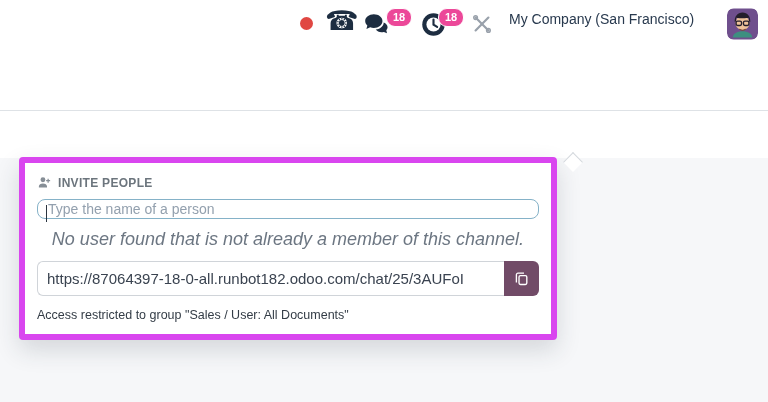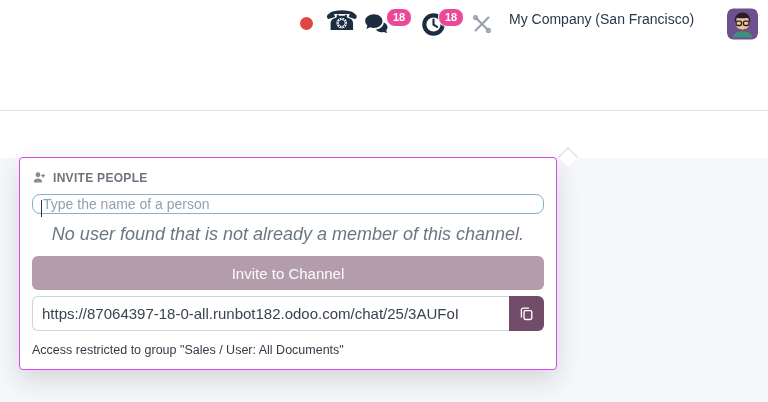--- a/index.html
+++ b/index.html
@@ -21,21 +21,21 @@
   .btn-group { position:absolute; top:114px; height:37px; background:#f1f3f5; border-radius:8px;
                display:flex; align-items:center; justify-content:space-evenly; color:#49505c; }
   .tb-btn { display:flex; align-items:center; justify-content:center; width:34px; height:33px; border-radius:7px; color:#49505c; }
   .tb-btn.selected { background:#e3e5e9; border:1px solid #8d949e; }
 
   
   .content-bg { position:absolute; top:158px; left:0; width:768px; height:244px; background:#f6f7f9; }
 
   
   .popover { position:absolute; left:19px; top:157px; width:538px; background:#fff;
-             border:1px solid #d946ef; border-radius:4px; padding:12px;
+             border:6px solid #d946ef; border-radius:4px; padding:12px;
              box-shadow:0 10px 24px rgba(40,50,60,.16); }
   .pop-arrow { position:absolute; left:541px; top:-8px; width:14px; height:14px; background:#fff;
                border-left:1px solid #d4d8dd; border-top:1px solid #d4d8dd; transform:rotate(45deg); }
   .pop-header { display:flex; align-items:center; gap:6px; color:#6c757d; font-size:12px;
                 font-weight:600; letter-spacing:.3px; margin-bottom:9px; }
   .search-wrap { position:relative; }
   .search-input { width:100%; height:20px; border:1px solid #85b2c8; border-radius:8px; outline:none;
                   font-family:"Liberation Sans", sans-serif; font-size:14px; color:#374151; padding:0 10px; }
   .search-input::placeholder { color:#93a0ae; }
   .caret { position:absolute; left:9px; top:6px; width:1px; height:17px; background:#2b3440; }
@@ -186,21 +186,20 @@
       <span>INVITE PEOPLE</span>
     </div>
 
     <div class="search-wrap">
       <input class="search-input" type="text" placeholder="Type the name of a person" style="">
       <div class="caret"></div>
     </div>
 
     <div class="empty-msg">No user found that is not already a member of this channel.</div>
 
-    <button class="invite-btn">Invite to Channel</button>
 
     <div class="url-row">
       <input class="url-input" type="text" readonly="" value="https://87064397-18-0-all.runbot182.odoo.com/chat/25/3AUFoI" style="">
       <button class="copy-btn">
         <svg width="17" height="17" viewBox="0 0 24 24" fill="none" stroke="#fff" stroke-width="1.9">
           <rect x="8.5" y="8" width="11" height="12.5" rx="2"></rect>
           <path d="M15.5 4.5H7a2.2 2.2 0 0 0-2.2 2.2v10.8"></path>
         </svg>
       </button>
     </div>

